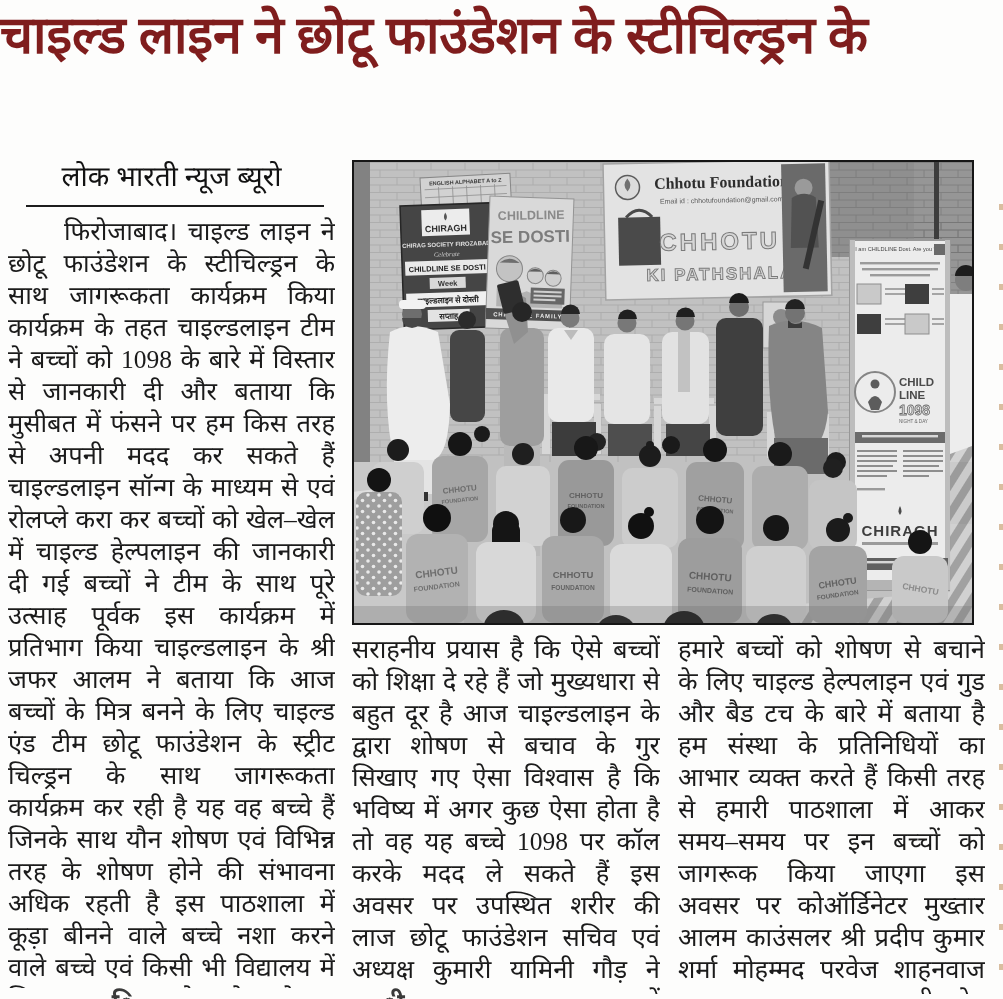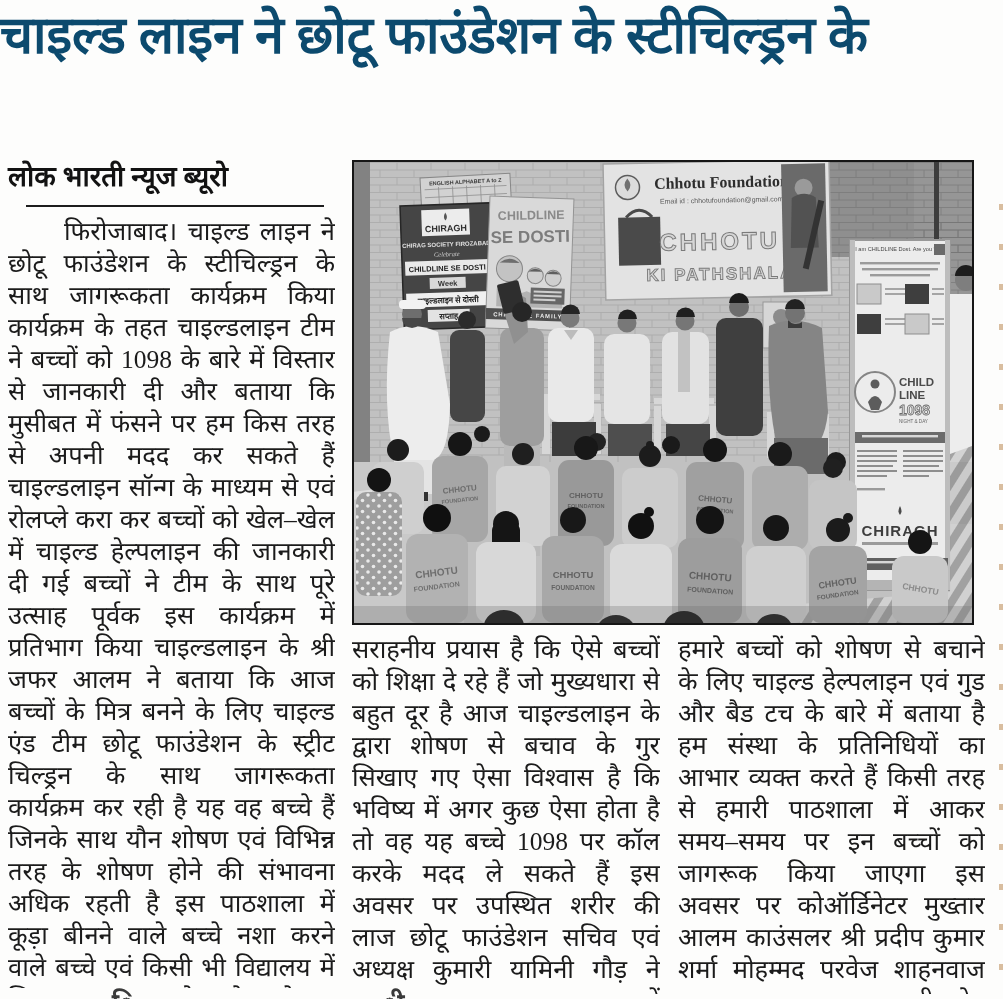--- a/index.html
+++ b/index.html
@@ -1,22 +1,22 @@
 <!DOCTYPE html>
 <html><head>
 <meta charset="utf-8">
 <style>
   html,body{margin:0;padding:0;background:#ffffff;}
   .page{position:relative;width:1003px;height:999px;background:#fdfdfc;overflow:hidden;
         font-family:"Liberation Serif",serif;color:#141414;}
   .headline{position:absolute;top:2px;left:0;width:856px;margin:0;text-align:right;
-            font-size:52px;font-weight:bold;line-height:67px;letter-spacing:0px;color:#0c4a6e;}
+            font-size:52px;font-weight:bold;line-height:67px;letter-spacing:0px;color:#7f1d1d;}
   .headline .hl{display:block;white-space:nowrap;}
-  .byline{position:absolute;top:156px;left:8px;width:327px;text-align:left;
-          font-size:28px;font-weight:bold;color:#121212;}
+  .byline{position:absolute;top:156px;left:8px;width:327px;text-align:center;
+          font-size:28px;font-weight:normal;color:#121212;}
   .byline-rule{position:absolute;top:205px;left:26px;width:298px;border-top:2.5px solid #1d1d1d;}
   .col{position:absolute;font-size:25.5px;line-height:32px;text-align:justify;
        color:#1b1b1b;overflow:hidden;word-spacing:1px;}
   .col-left{top:216px;left:8px;width:327px;height:772px;text-indent:56px;}
   .col-mid{top:634px;left:352px;width:308px;height:360px;}
   .col-right{top:634px;left:678px;width:307px;height:360px;}
   .photo{position:absolute;top:160px;left:352px;width:618px;height:461px;margin:0;
          border:2px solid #161616;background:#bfbfbf;}
   .photo svg{display:block;}
   .edge-marks{position:absolute;top:170px;right:0px;width:4px;height:810px;

